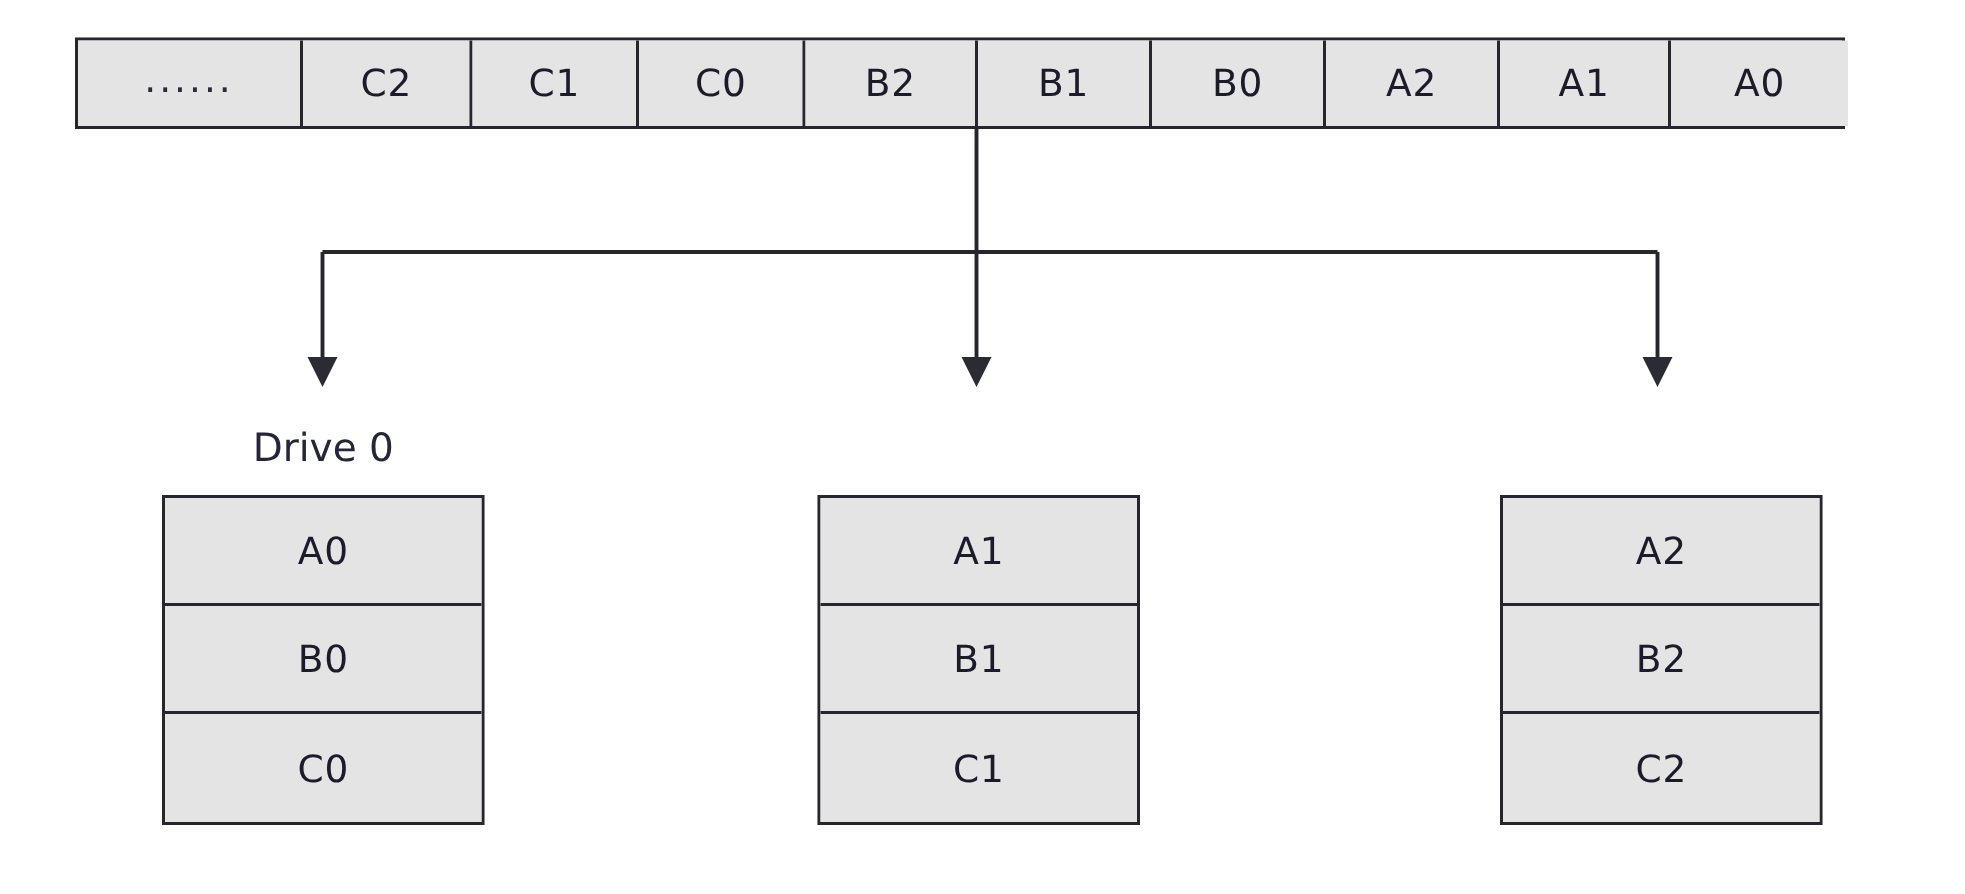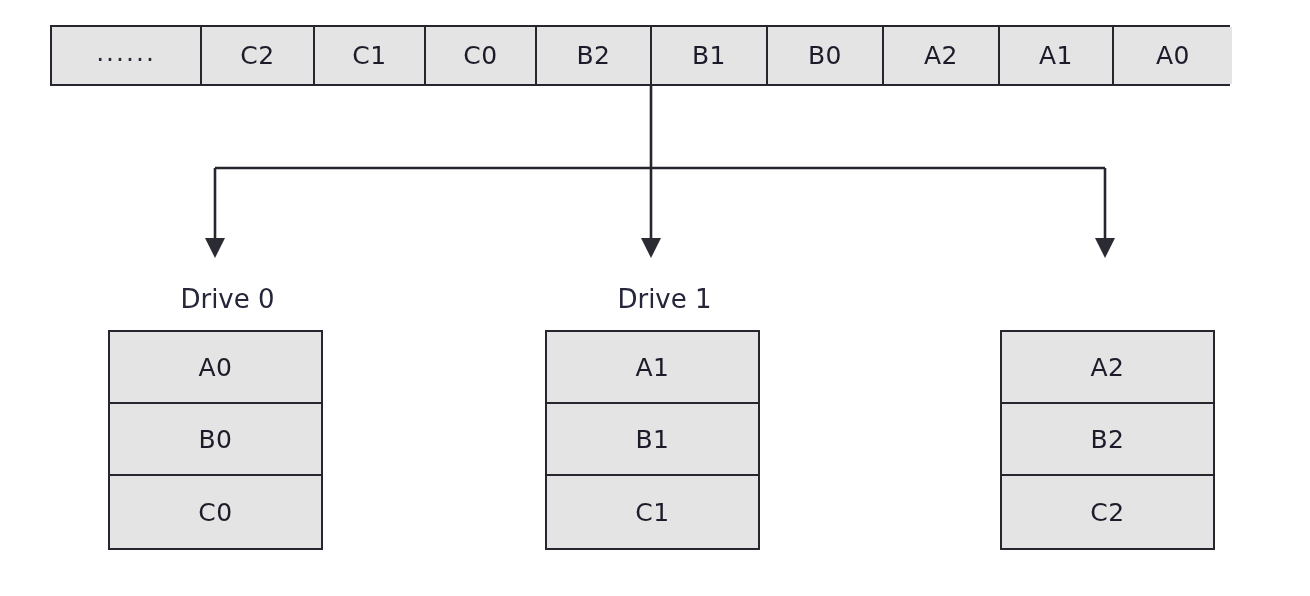--- a/index.html
+++ b/index.html
@@ -60,21 +60,21 @@
   }
 
   
   .drive {
     position: absolute;
     width: 215px;
   }
   .drive-label {
     position: absolute;
     top: -46px;
-    left: 12px;
+    left: 0;
     width: 215px;
     text-align: center;
     font-size: 26px;
     color: #26263a;
   }
   .drive-box {
     box-sizing: border-box;
     border: 2px solid #26262e;
     background: #e4e4e4;
   }
@@ -135,21 +135,20 @@
   <div class="drive" id="drive-0">
     <div class="drive-label">Drive 0</div>
     <div class="drive-box">
       <div class="drive-cell">A0</div>
       <div class="drive-cell">B0</div>
       <div class="drive-cell">C0</div>
     </div>
   </div>
 
   <div class="drive" id="drive-1">
-    <div class="drive-label">Drive 1</div>
     <div class="drive-box">
       <div class="drive-cell">A1</div>
       <div class="drive-cell">B1</div>
       <div class="drive-cell">C1</div>
     </div>
   </div>
 
   <div class="drive" id="drive-2">
     <div class="drive-box">
       <div class="drive-cell">A2</div>

